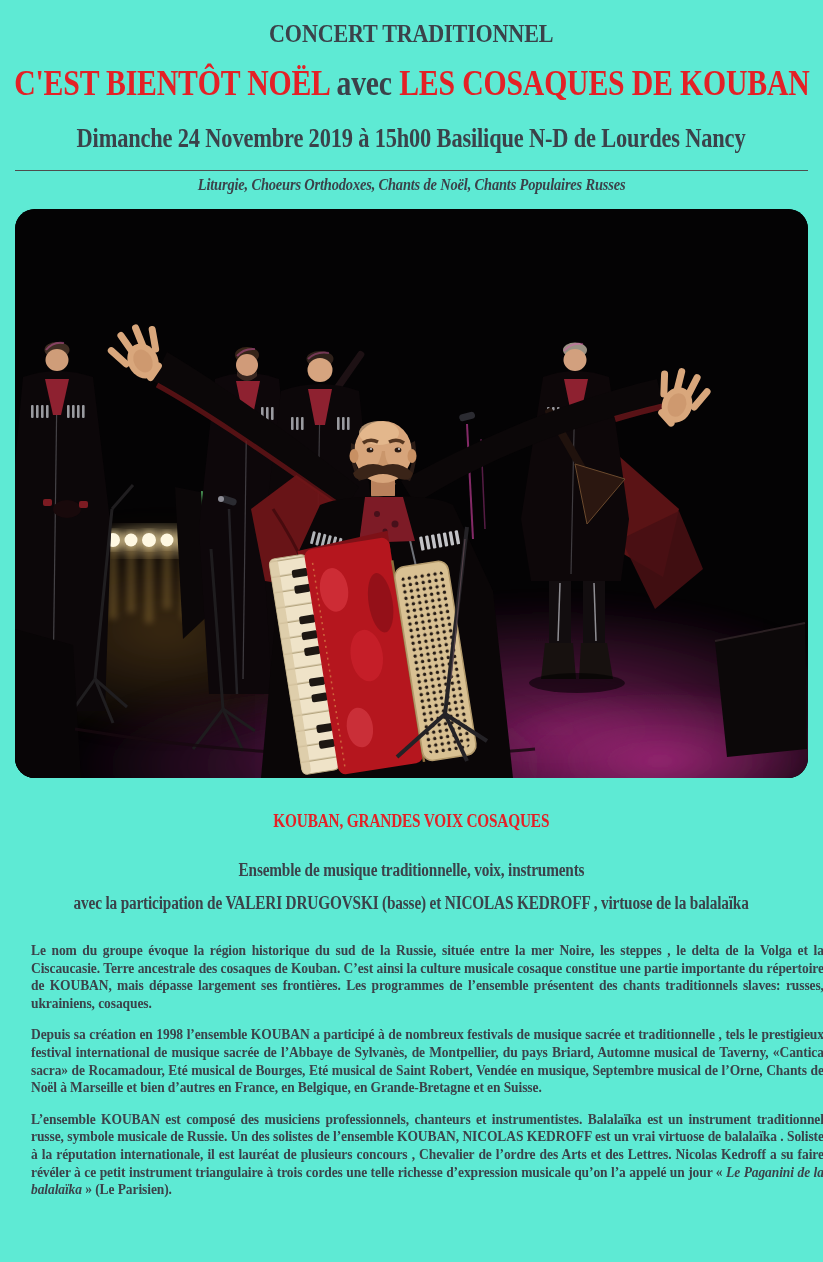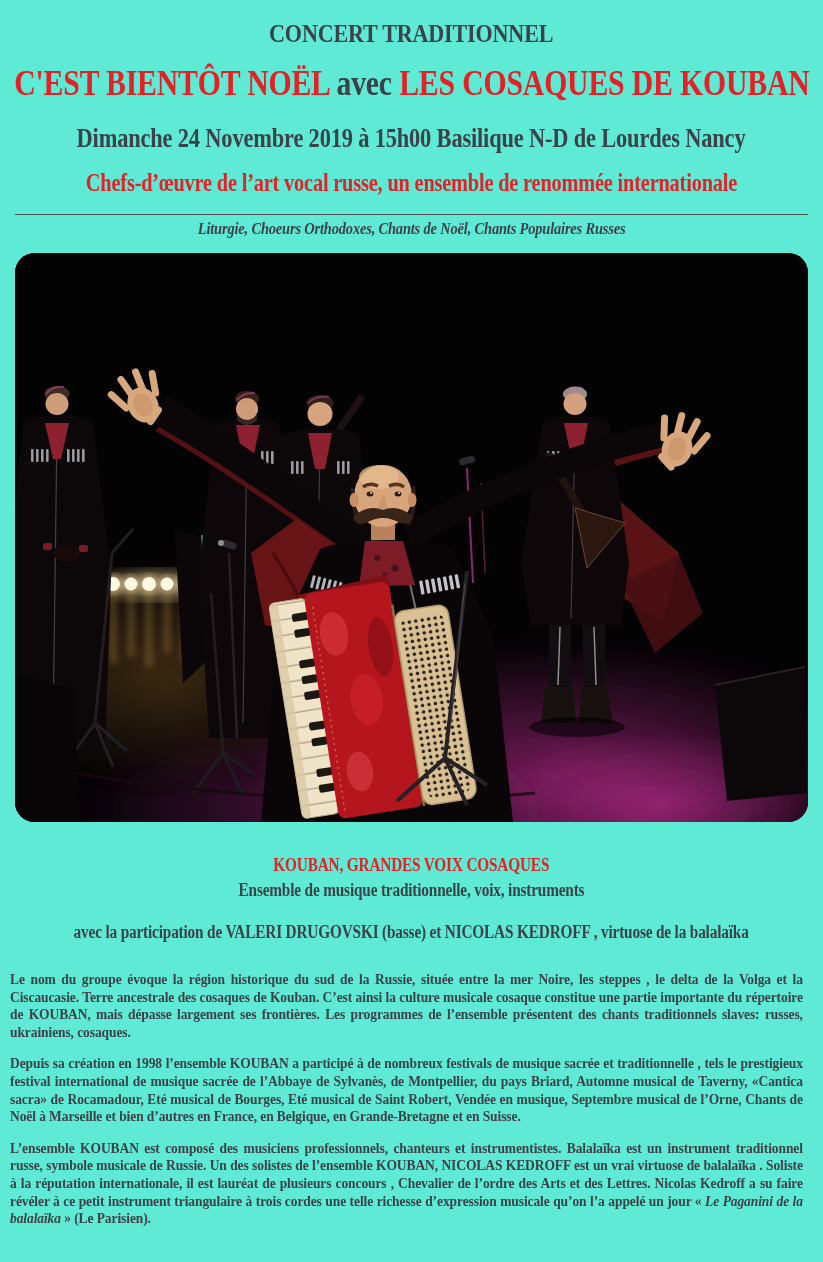--- a/index.html
+++ b/index.html
@@ -21,23 +21,23 @@
   .divider { border:none; border-top:1px solid #4d4d4d; margin:16px 15px 4px; }
   #genres { margin-top:4px; font-size:17px;text-align:center; }
   #genres .cx { font-style:italic; }
   .photo {
     margin:14px 15px 0; width:793px; height:569px; border-radius:20px;
     overflow:hidden; background:#000;
   }
   .photo svg { display:block; }
   .sub { font-size:18px; }
   #sub1 { margin-top:33px;align-items:center; }
-  #sub2 { margin-top:4px; }
-  #sub3 { margin-top:21px; }
-  .body-text { margin:28px 10px 0; }
+  #sub2 { margin-top:28px; }
+  #sub3 { margin-top:12px; }
+  .body-text { margin:28px 31px 0; }
   .body-text p {
     width:881px; transform:scaleX(.9); transform-origin:0 0;
     text-align:justify; font-weight:bold; font-size:15px; line-height:17.6px;
     letter-spacing:-0.1px; margin:0 0 14px; color:#3b424a;
   }
   .body-text .it { font-style:italic; }
 </style>
 </head>
 <body>
 
@@ -50,23 +50,20 @@
   <div id="t2" class="center-line">
     <span class="cx s85">
       <span class="red">C'EST BIENTÔT NOËL</span><span class="dark"> avec </span><span class="red">LES COSAQUES DE KOUBAN</span>
     </span>
   </div>
 
   <div id="t3" class="center-line">
     <span class="cx s80 dark">Dimanche 24 Novembre 2019 à 15h00 Basilique N-D de Lourdes Nancy</span>
   </div>
 
-  <div id="t4" class="center-line">
-    <span class="cx s78 red">Chefs-d’œuvre de l’art vocal russe, un ensemble de renommée internationale</span>
-  </div>
 
   <hr class="divider">
 
   <div id="genres" class="center-line">
     <span class="cx s85 dark">Liturgie, Choeurs Orthodoxes, Chants de Noël, Chants Populaires Russes</span>
   </div>
 
   <figure class="photo" style="margin-top:14px">
     <svg width="793" height="569" viewBox="0 0 793 569" xmlns="http://www.w3.org/2000/svg">
       <defs>

